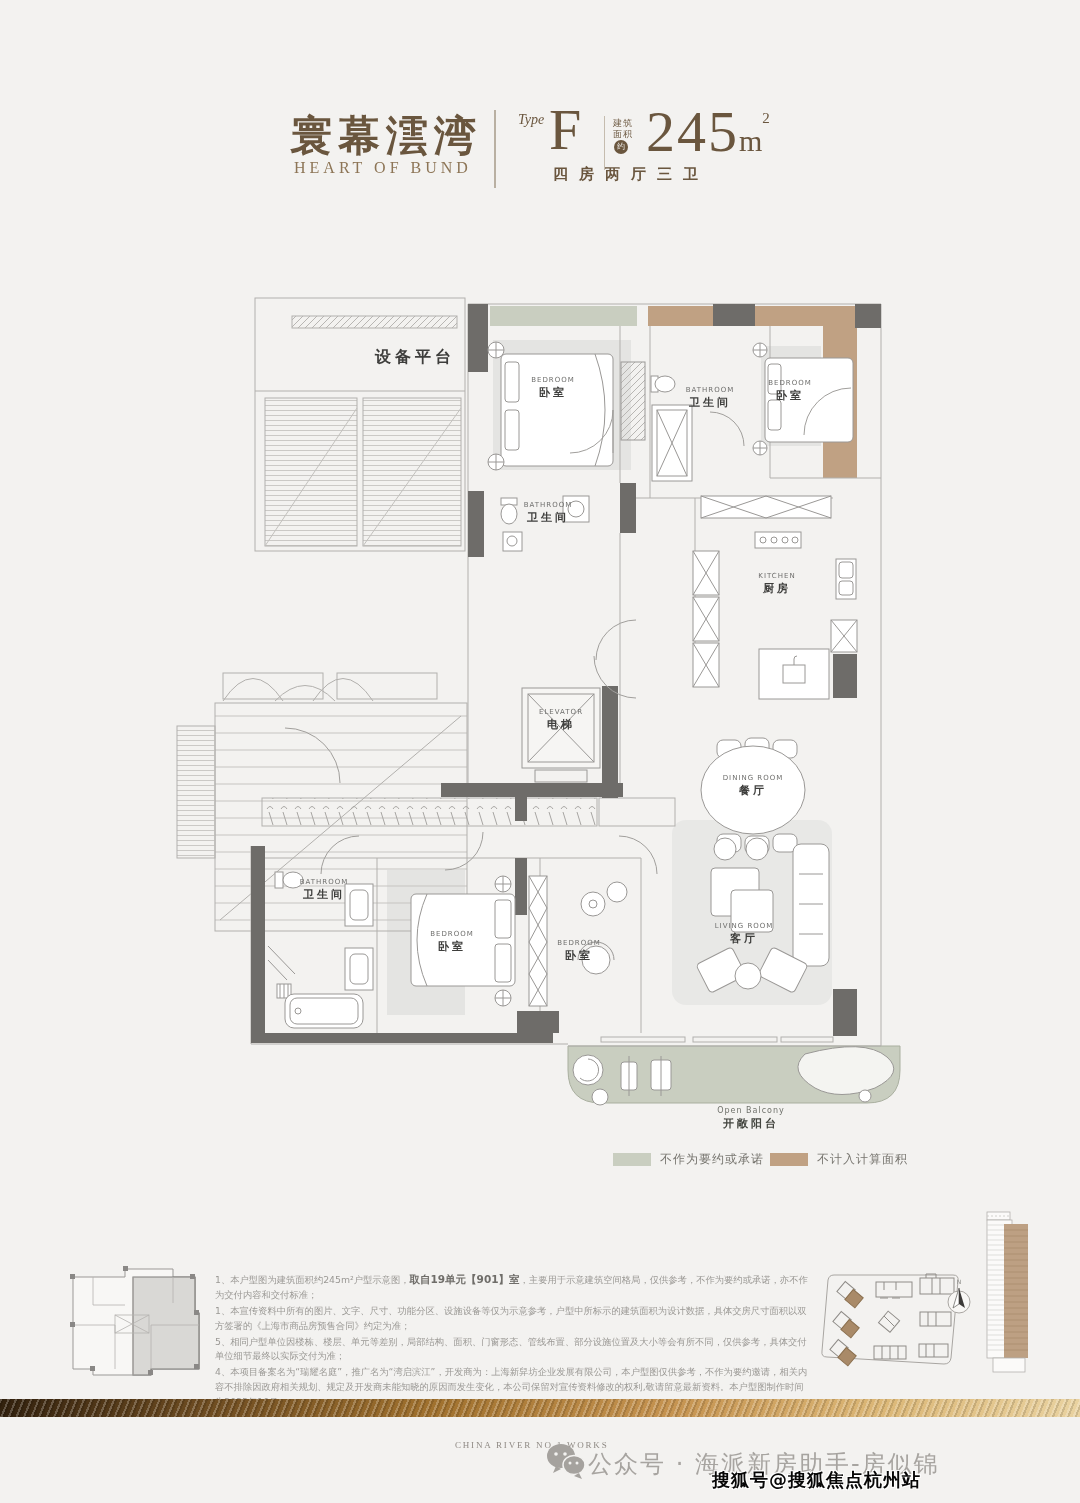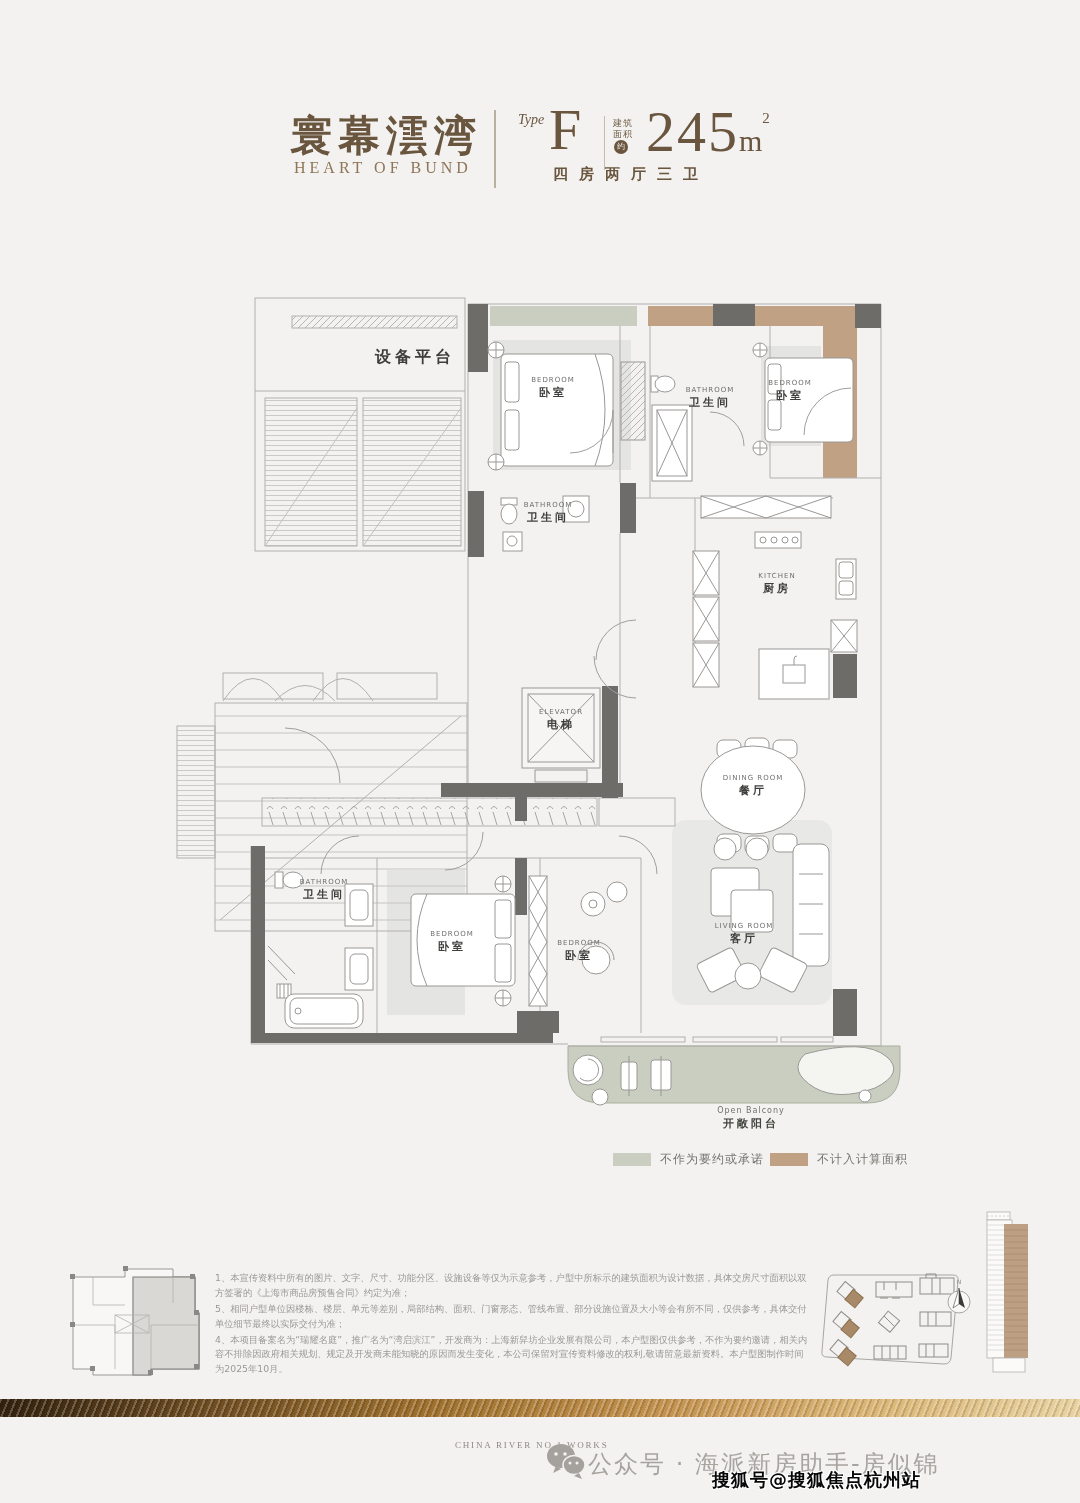--- a/index.html
+++ b/index.html
@@ -387,20 +387,21 @@
         <rect x="139" y="47" width="5" height="5"></rect>
           <rect x="139" y="101" width="5" height="5"></rect>
           <rect x="93" y="107" width="5" height="5"></rect>
         <rect x="35" y="103" width="5" height="5"></rect>
           <rect x="15" y="59" width="5" height="5"></rect>
       </g>
     </svg>
   </div>
 
   <div class="abs notes">
+    <p><span>1、本户型图为建筑面积约245m²户型示意图，</span><span class="bold">取自19单元【901】室</span><span>，主要用于示意建筑空间格局，仅供参考，不作为要约或承诺，亦不作为交付内容和交付标准；</span></p>
     <p>1、本宣传资料中所有的图片、文字、尺寸、功能分区、设施设备等仅为示意参考，户型中所标示的建筑面积为设计数据，具体交房尺寸面积以双方签署的《上海市商品房预售合同》约定为准；</p>
     <p>5、相同户型单位因楼栋、楼层、单元等差别，局部结构、面积、门窗形态、管线布置、部分设施位置及大小等会有所不同，仅供参考，具体交付单位细节最终以实际交付为准；</p>
     <p>4、本项目备案名为“瑞耀名庭”，推广名为“湾启滨江”，开发商为：上海新舁坊企业发展有限公司，本户型图仅供参考，不作为要约邀请，相关内容不排除因政府相关规划、规定及开发商未能知晓的原因而发生变化，本公司保留对宣传资料修改的权利,敬请留意最新资料。本户型图制作时间为2025年10月。</p>
   </div>
 
   <div class="abs" style="left:818px;top:1266px;">
     <svg width="145" height="104" viewBox="0 0 145 104">
       <path d="M16,9 Q11,9 10,14 L4,85 Q3,91 9,91 L126,98 Q132,98 133,92 L140,15 Q141,9 135,9 Z" fill="none" stroke="#a9a6a2" stroke-width="1"></path>
       <g stroke="#8f8c88" stroke-width="1" fill="none">
         <rect x="22" y="18" width="13" height="13" transform="rotate(40 28 24)"></rect>

